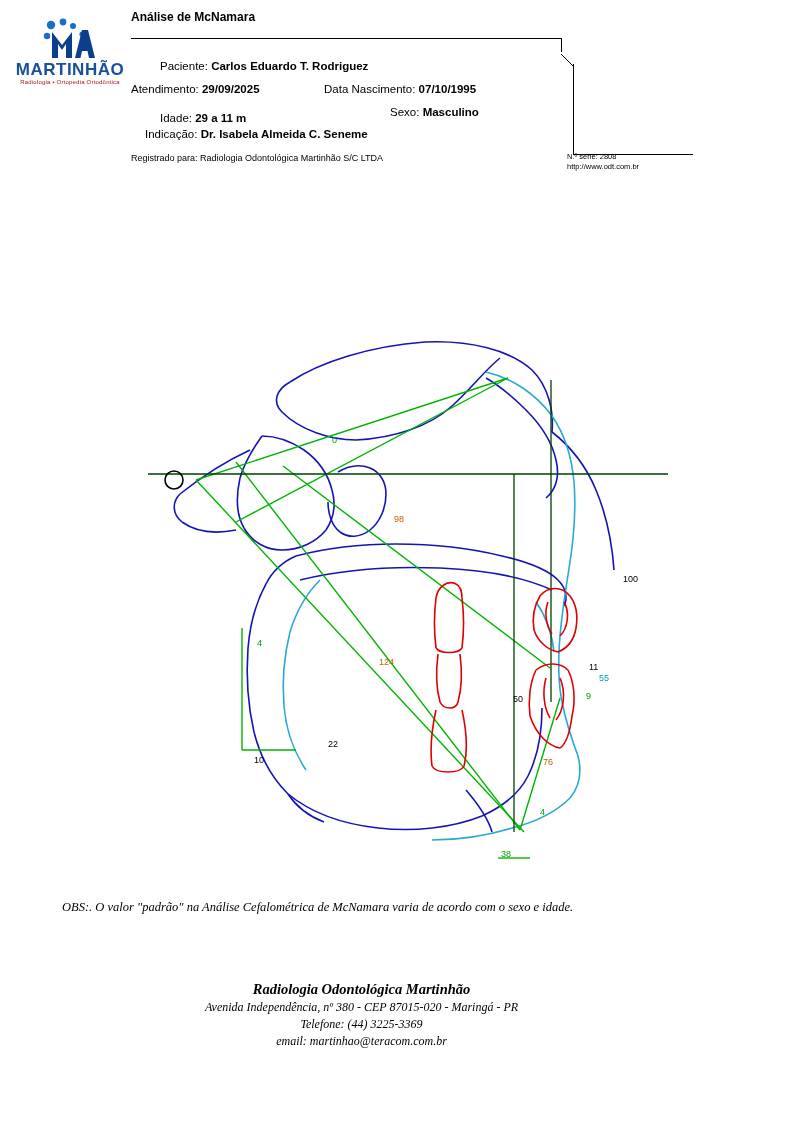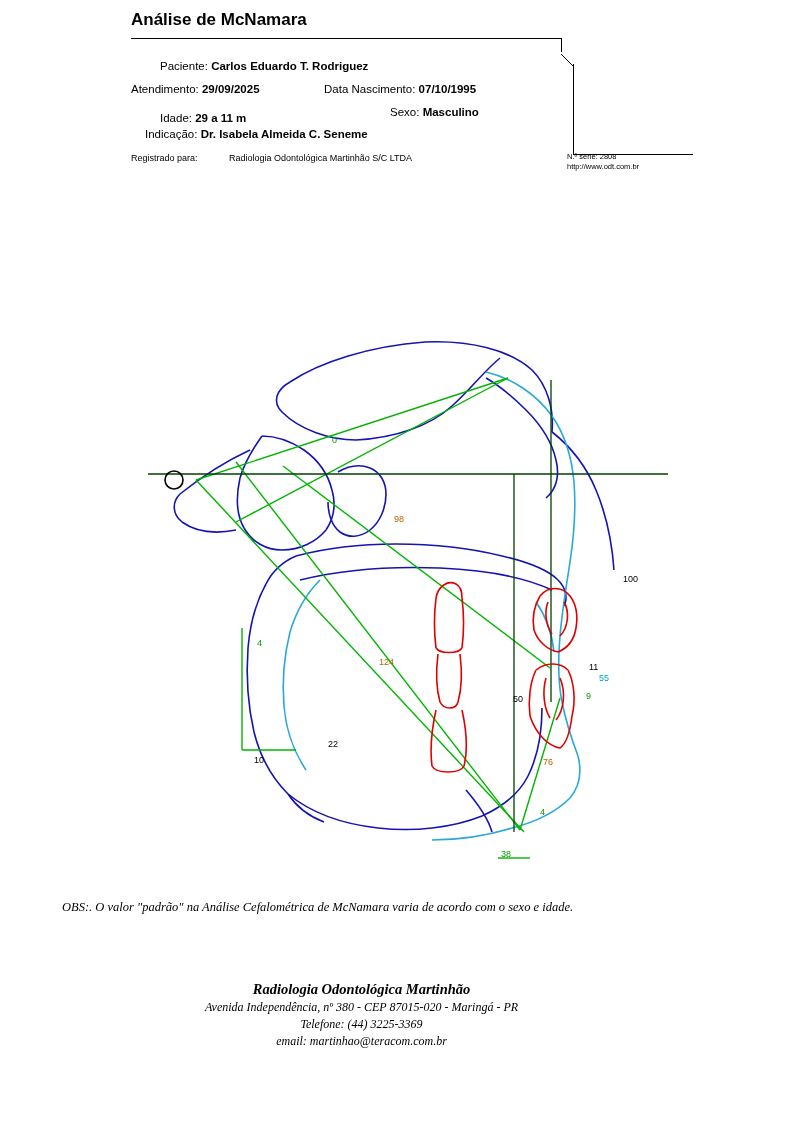--- a/index.html
+++ b/index.html
@@ -58,21 +58,21 @@
     text-align: center;
     font-size: 6px;
     color: #b01020;
     letter-spacing: 0.2px;
   }
 
   .title {
     position: absolute;
     left: 131px;
     top: 10px;
-    font-size: 17px;
+    font-size: 12px;
     font-weight: bold;
     color: #000;
   }
 
   
   .hdr-line-top {
     position: absolute;
     left: 131px;
     top: 38px;
     width: 430px;
@@ -126,21 +126,21 @@
   .f-sexo       { left: 390px; top: 106px; }
   .f-indic      { left: 145px; top: 128px; }
 
   .f-reg {
     position: absolute;
     left: 131px;
     top: 153px;
     font-size: 9px;
   }
   .f-reg .lbl { color: #000; }
-  .f-reg .val { color: #000; margin-left: 29px; }
+  .f-reg .val { color: #000; }
 
   .serie {
     position: absolute;
     left: 567px;
     top: 152px;
     font-size: 7.5px;
     line-height: 10px;
     color: #000;
   }
 
@@ -187,20 +187,35 @@
     font-size: 12px;
     font-style: italic;
     line-height: 17px;
   }
 </style>
 </head>
 <body>
 
 <div class="header">
 
+  <div class="logo">
+    <div class="logo-mark">
+      <svg width="54" height="42" viewBox="0 0 54 42">
+        <circle cx="9" cy="7" r="4.2" fill="#1a6fc4"></circle>
+        <circle cx="21" cy="4" r="3.4" fill="#1a6fc4"></circle>
+        <circle cx="31" cy="8" r="3.0" fill="#1a6fc4"></circle>
+        <circle cx="5" cy="18" r="3.2" fill="#1a6fc4"></circle>
+        <circle cx="40" cy="16" r="2.6" fill="#1a6fc4"></circle>
+        <path d="M10 40 L10 14 L20 27 L30 14 L30 40 L24 40 L24 26 L20 32 L16 26 L16 40 Z" fill="#0b3e8c"></path>
+        <path d="M33 40 L40 12 L46 12 L53 40 L47 40 L45.5 33 L40 33 L38.5 40 Z" fill="#0b3e8c"></path>
+      </svg>
+    </div>
+    <div class="logo-name">MARTINHÃO</div>
+    <div class="logo-sub">Radiologia • Ortopedia Ortodôntica</div>
+  </div>
 
   <div class="title">Análise de McNamara</div>
 
   <div class="hdr-line-top"></div>
   <div class="hdr-line-right"></div>
   <div class="hdr-line-diag">
     <svg width="12" height="12">
         <line x1="0" y1="0" x2="12" y2="12" stroke="#000" stroke-width="1"></line>
       </svg>
   </div>

